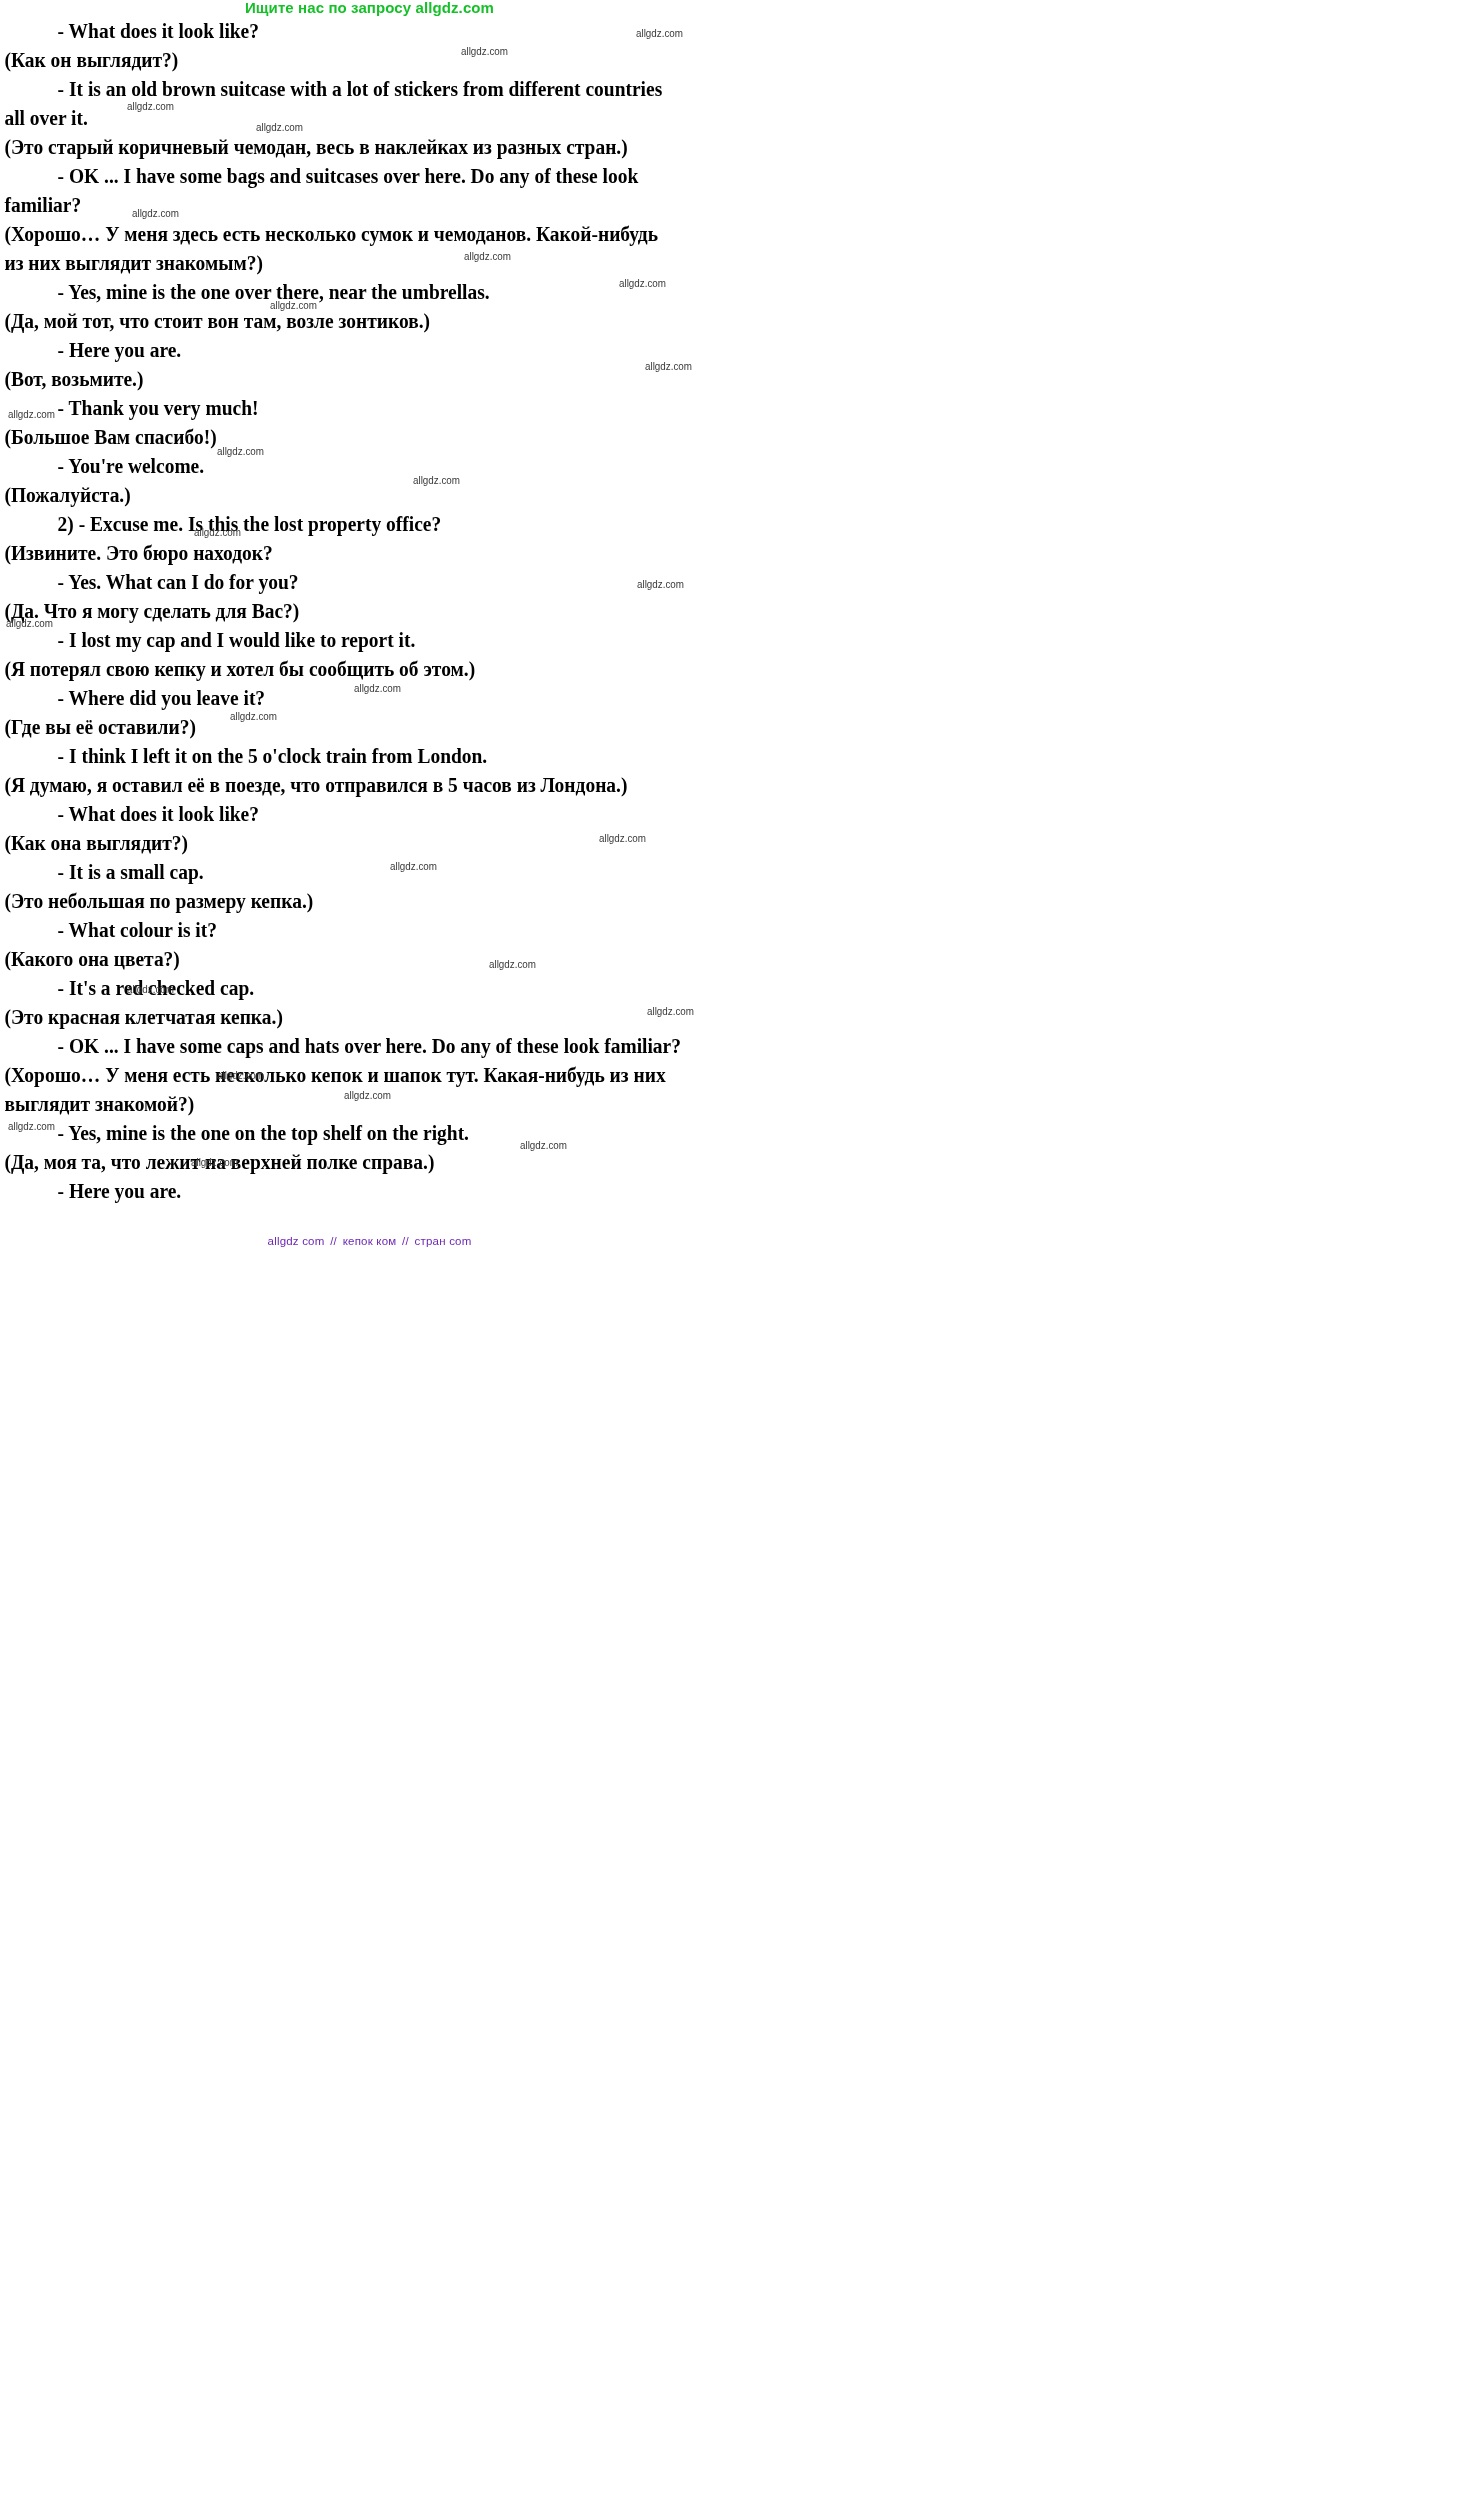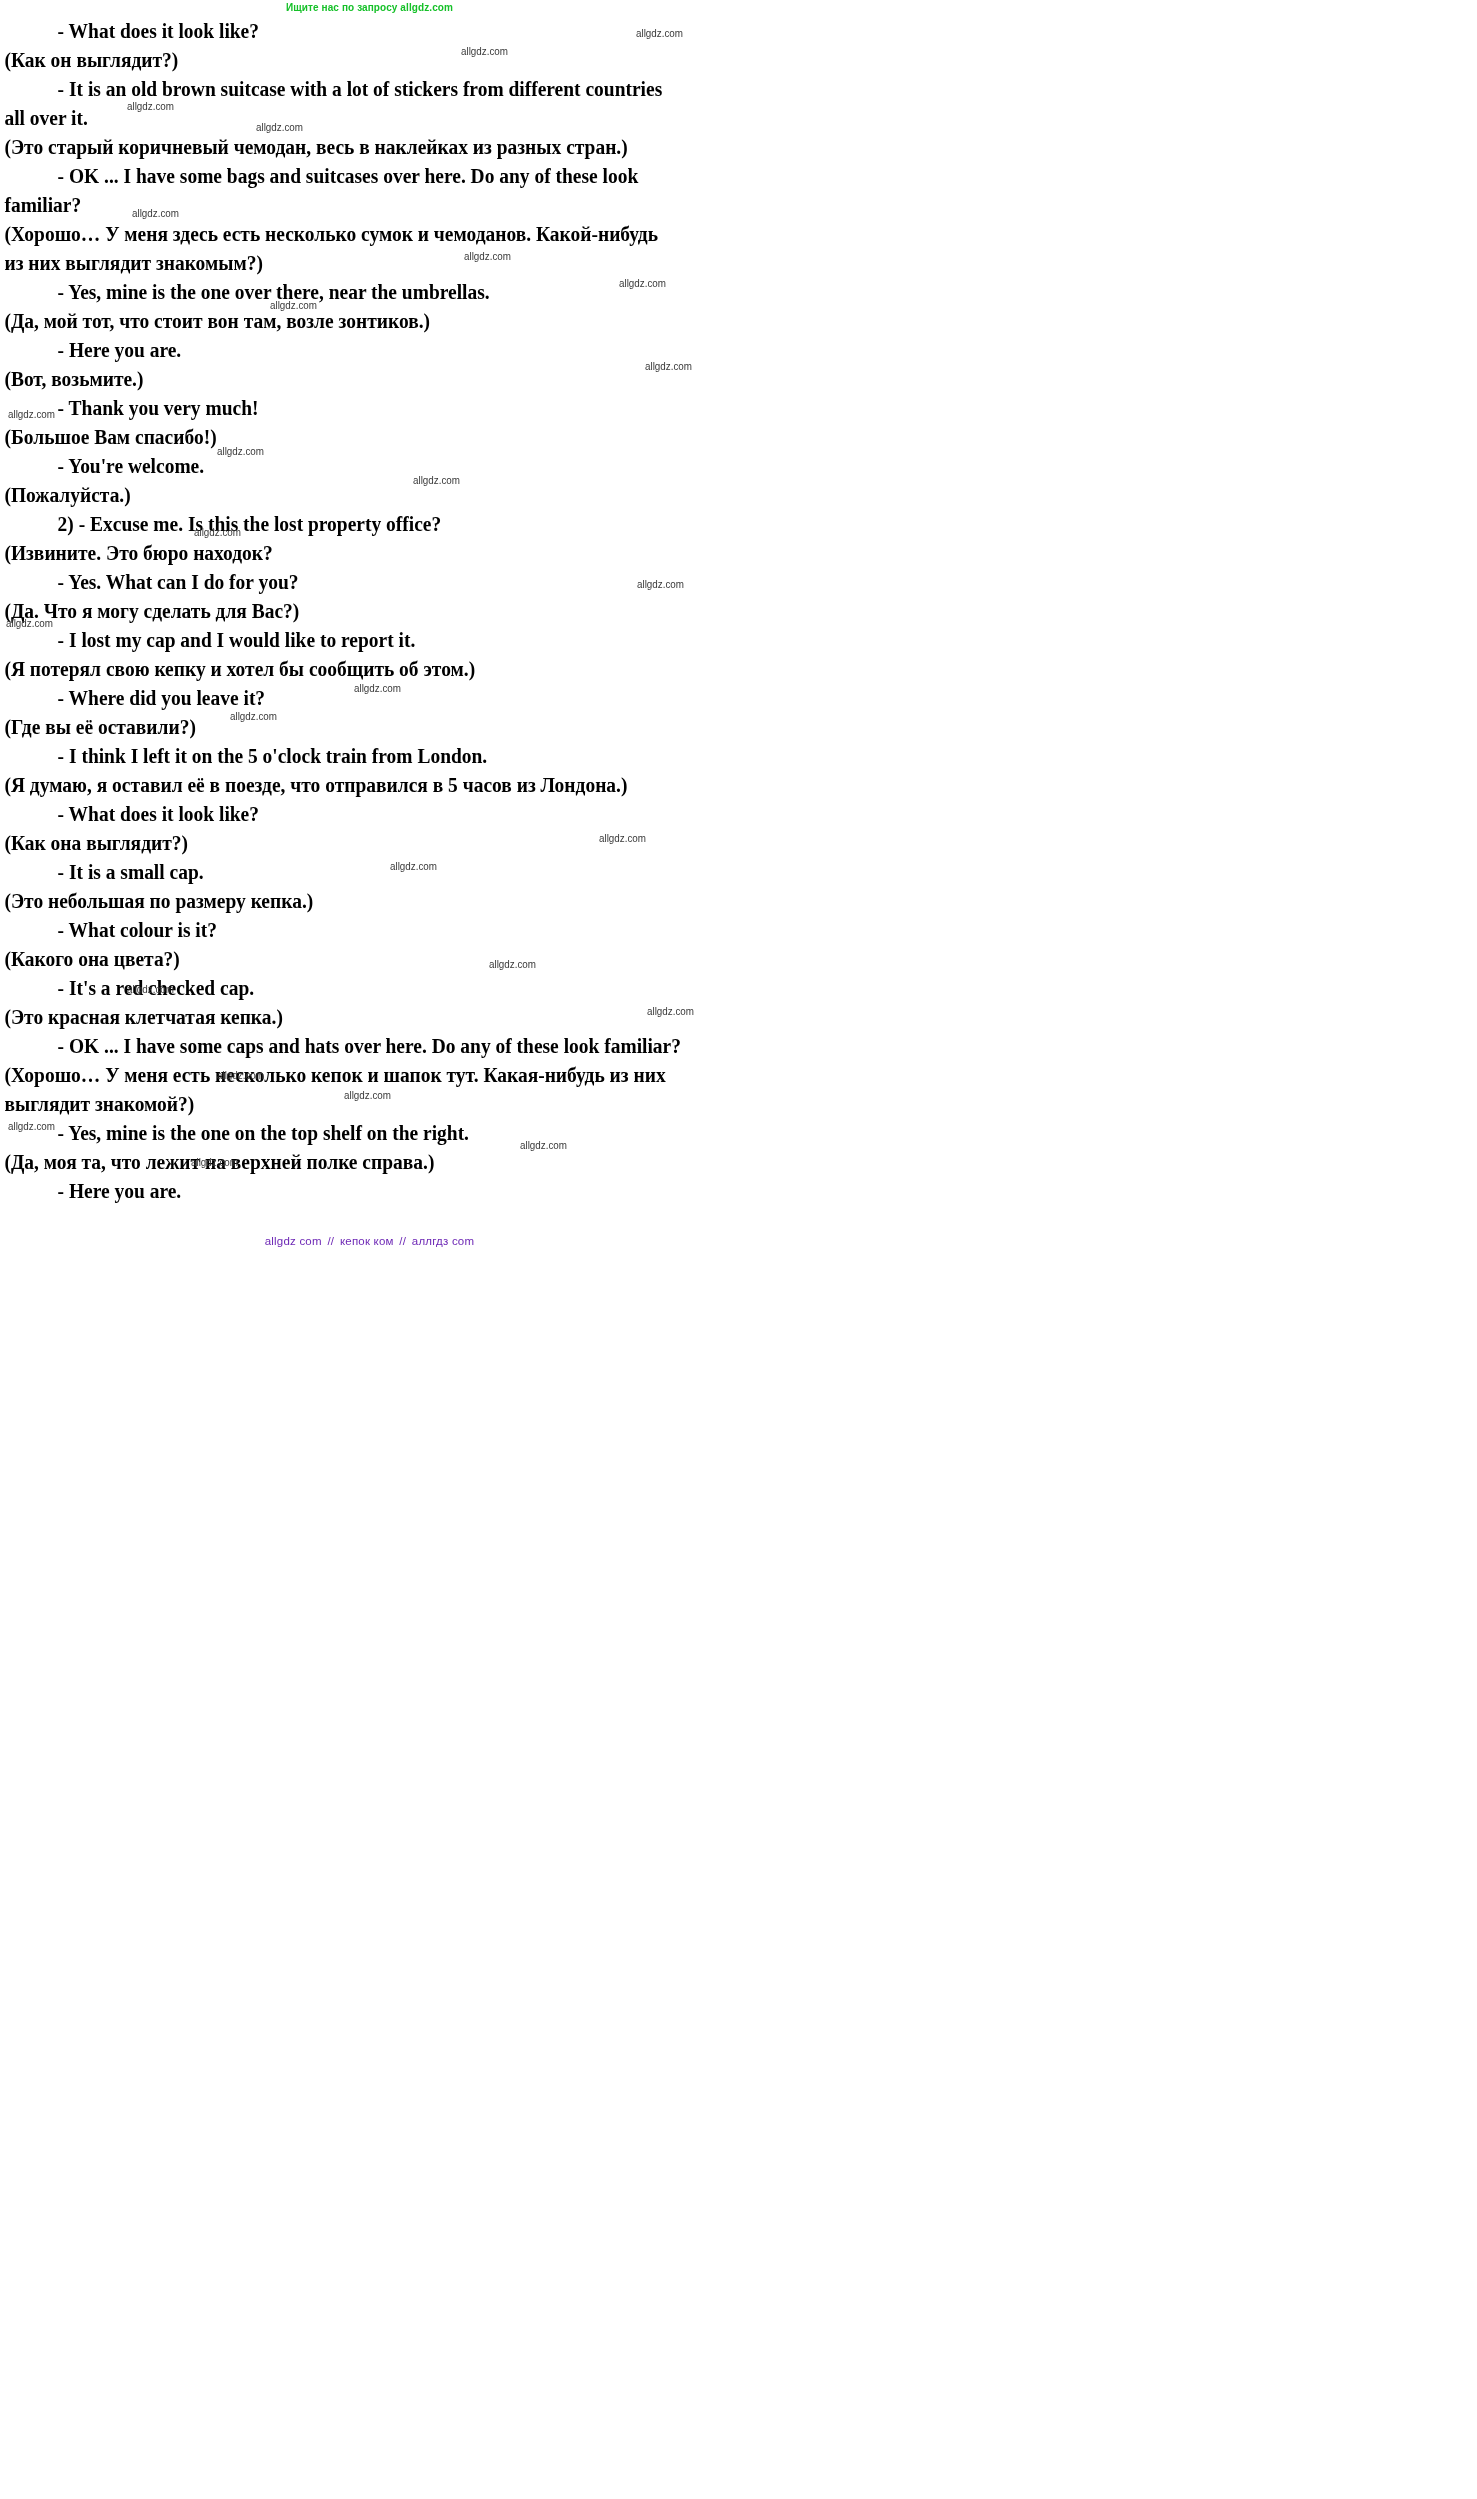--- a/index.html
+++ b/index.html
@@ -17,21 +17,21 @@
   }
 
   
   #top-banner {
     position: absolute;
     top: 0;
     left: 0;
     width: 739px;
     text-align: center;
     font-family: "Liberation Sans", sans-serif;
-    font-size: 10px;
+    font-size: 15px;
     font-weight: 600;
     color: #15c028;
     letter-spacing: 0.1px;
     line-height: 15.4px;
     white-space: nowrap;
   }
 
   
   #doc-body {
     position: absolute;
@@ -159,15 +159,15 @@
     <div class="wm" style="left: 7.7px; top: 1120px; color: rgb(58, 58, 58);">allgdz.com</div>
     <div class="wm" style="left: 520px; top: 1139px; color: rgb(58, 58, 58);">allgdz.com</div>
     <div class="wm" style="left: 191px; top: 1156px; color: rgb(58, 58, 58);">allgdz.com</div>
   </div>
 
 <div id="footer" style="color: rgb(109, 39, 181);">
   <span>allgdz com</span>
   <span class="sep">//</span>
   <span>кепок ком</span>
   <span class="sep">//</span>
-  <span>аллгдз com</span>
+  <span>стран com</span>
 </div>
 
 
 </body></html>

